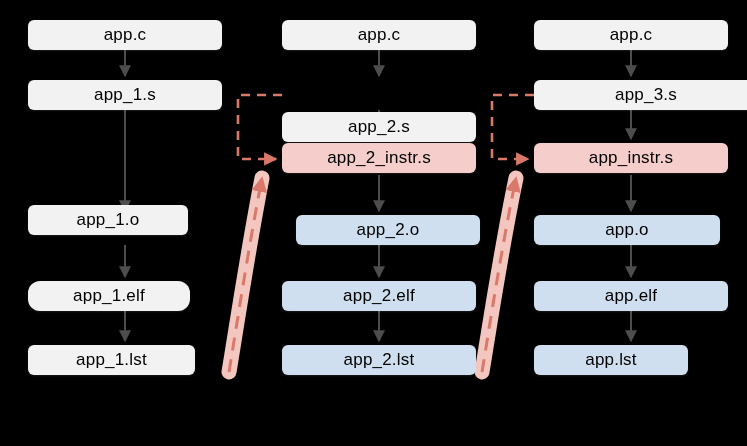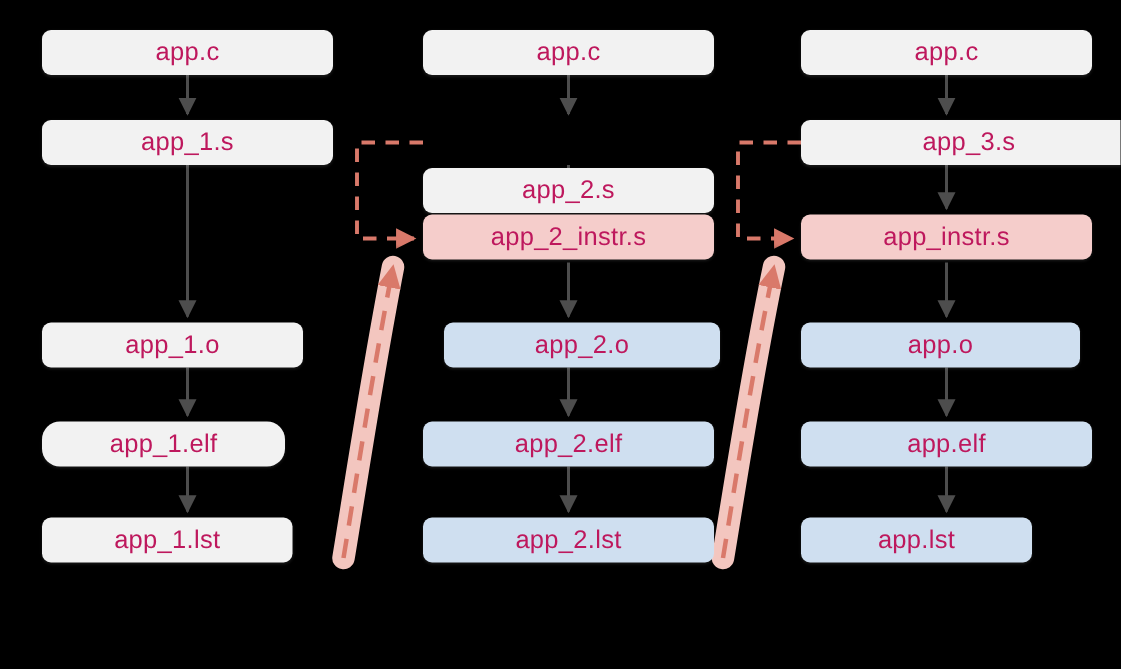--- a/index.html
+++ b/index.html
@@ -7,21 +7,21 @@
        font-family:"Liberation Sans","DejaVu Sans",sans-serif;}
   #stage{position:relative;width:747px;height:446px;background:#000;}
 
   .node{
     position:absolute;
     box-sizing:border-box;
     height:30px;
     border-radius:6px;
     display:flex;align-items:center;justify-content:center;
     font-size:17px;
-    color:#be185d;
+    color:#000000;
     letter-spacing:.2px;
     box-shadow:0 1px 2px rgba(255,255,255,.10);
     white-space:nowrap;
   }
   .n-grey{background:#f2f2f2;}
   .n-blue{background:#cfdff0;}
   .n-pink{background:#f5cdcb;}
 
   svg.overlay{position:absolute;left:0;top:0;width:747px;height:446px;overflow:visible;}
 </style>
@@ -78,21 +78,21 @@
 
     <g>
       <path d="M482,372 C489,330 501,250 516,178" stroke="#000" stroke-width="22" fill="none" stroke-linecap="round" filter="url(#soft)" opacity="0.95"></path>
       <path d="M482,372 C489,330 501,250 516,178" stroke="#f3c6bf" stroke-width="15" fill="none" stroke-linecap="round"></path>
       <path d="M482,372 C489,330 501,250 516,178" stroke="#d9796a" stroke-width="3" fill="none" stroke-dasharray="13,9" marker-end="url(#ah-red)"></path>
     </g>
   </svg>
 
   <div class="node n-grey" style="left:28px;top:20px;width:194px;">app.c</div>
   <div class="node n-grey" style="left:28px;top:80px;width:194px;">app_1.s</div>
-  <div class="node n-grey" style="left:28px;top:215px;width:174px;">app_1.o</div>
+  <div class="node n-grey" style="left:28px;top:205px;width:160px;">app_1.o</div>
   <div class="node n-grey" style="left:28px;top:281px;width:162px;border-radius:12px;">app_1.elf</div>
   <div class="node n-grey" style="left:28px;top:345px;width:167px;">app_1.lst</div>
 
   <div class="node n-grey" style="left:282px;top:20px;width:194px;">app.c</div>
   <div class="node n-grey" style="left:282px;top:80px;width:194px;margin-top:32px;">app_2.s</div>
   <div class="node n-pink" style="left:282px;top:143px;width:194px;">app_2_instr.s</div>
   <div class="node n-blue" style="left:296px;top:215px;width:184px;">app_2.o</div>
   <div class="node n-blue" style="left:282px;top:281px;width:194px;">app_2.elf</div>
   <div class="node n-blue" style="left:282px;top:345px;width:194px;">app_2.lst</div>
 

